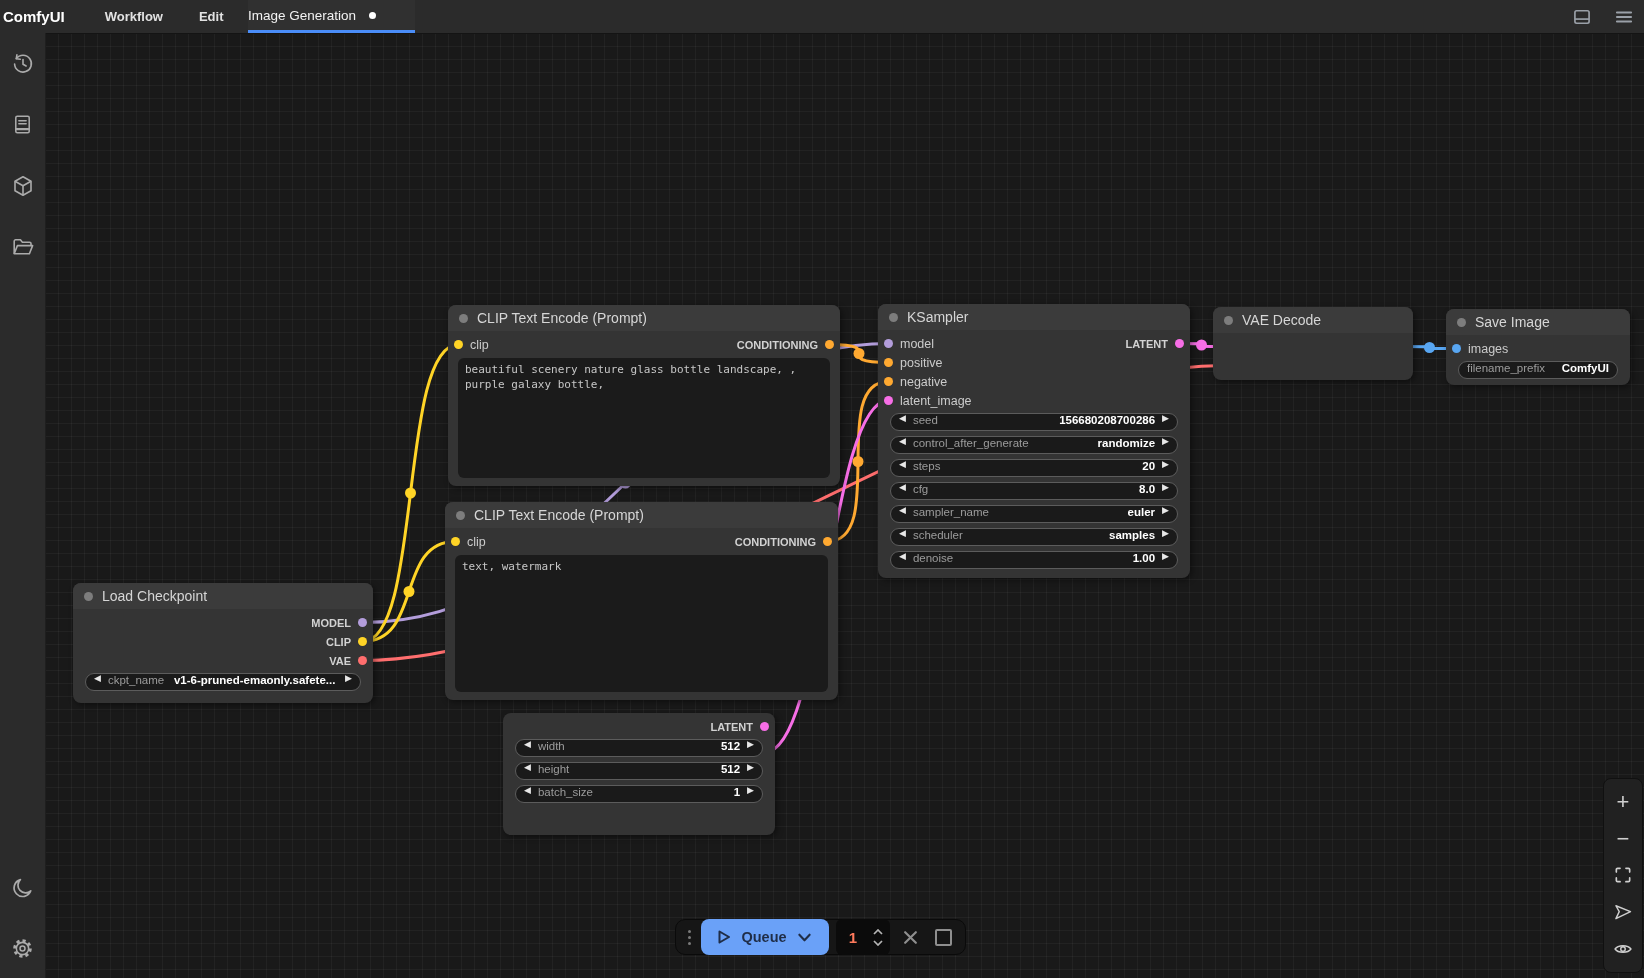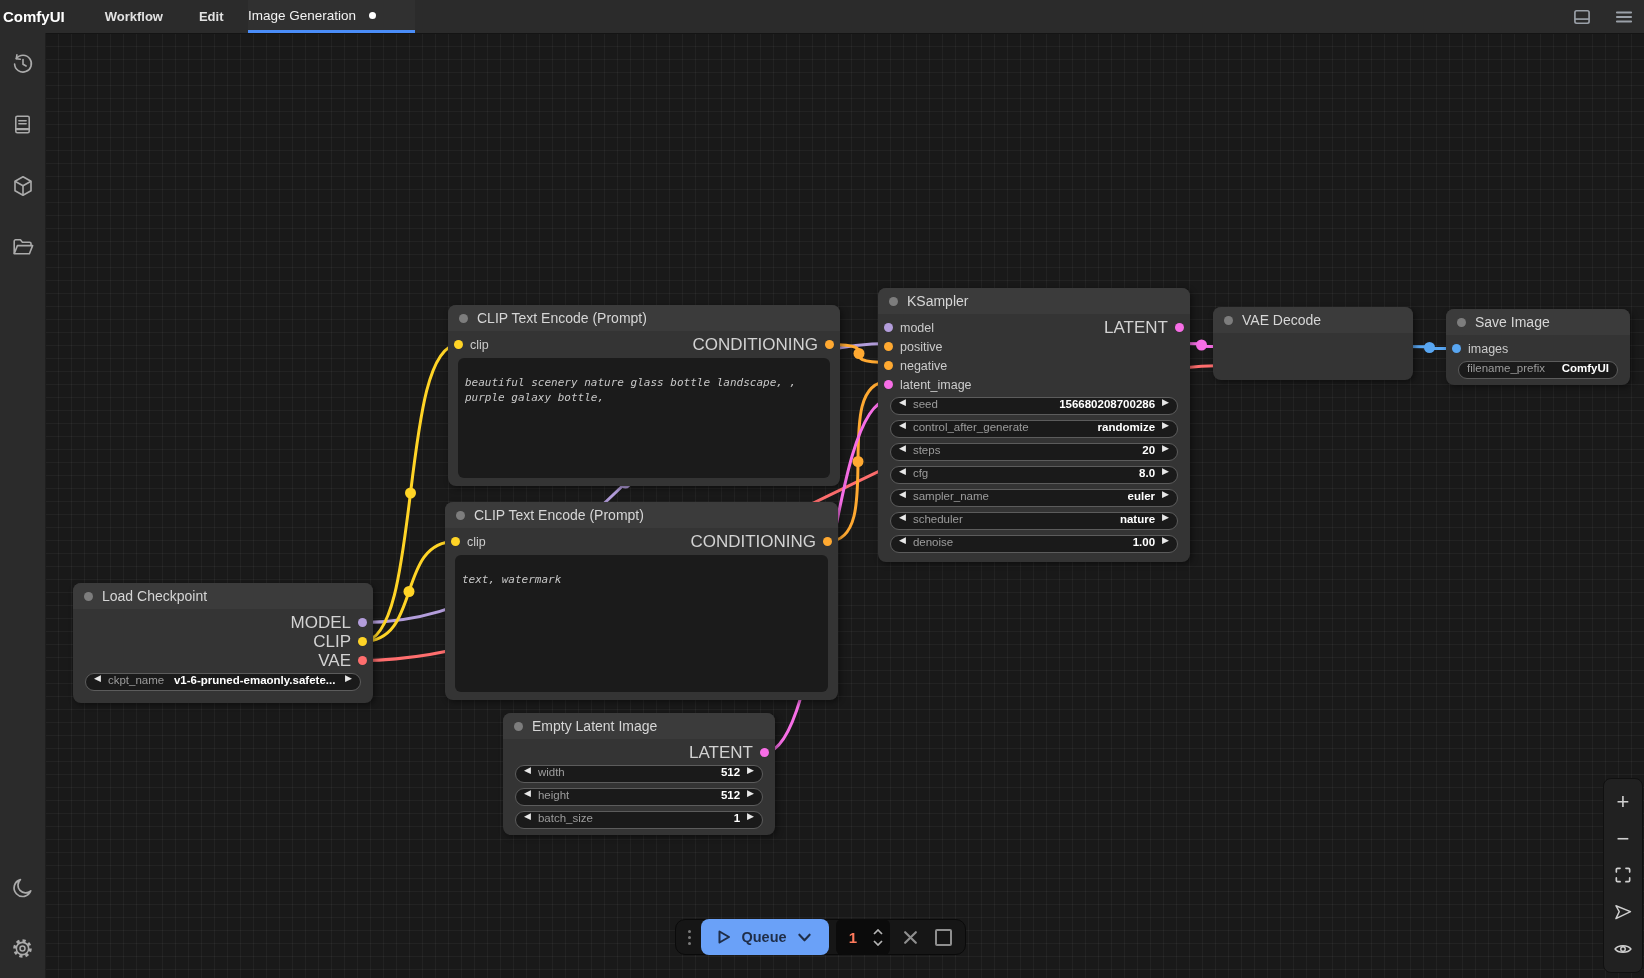--- a/index.html
+++ b/index.html
@@ -31,29 +31,29 @@
     display:flex;flex-direction:column;pointer-events:auto;}
   .node-title{height:26px;background:#3b3b3b;border-radius:8px 8px 0 0;display:flex;align-items:center;
     gap:9px;padding:0 11px;color:#d6d6d6;font-size:14px;}
   .title-dot{width:9px;height:9px;border-radius:50%;background:#7d7d7d;flex:0 0 auto;}
   .node-body{padding-top:4px;display:flex;flex-direction:column;flex:1;min-height:0;}
   .slot-row{height:19px;display:flex;align-items:center;justify-content:space-between;padding:0 6px;}
   .slot-in,.slot-out{display:flex;align-items:center;gap:7px;}
   .slot-out{margin-left:auto;}
   .port-dot{width:9px;height:9px;border-radius:50%;flex:0 0 auto;}
   .in-label{font-size:12.5px;color:#cbcbcb;}
-  .out-label{font-size:17px;font-weight:400;color:#d2d2d2;}
+  .out-label{font-size:11px;font-weight:700;color:#d2d2d2;}
   .widget{height:16px;margin:2.5px 12px;background:#1a1a1a;border:1px solid #5c5c5c;border-radius:10px;
     display:flex;align-items:flex-start;gap:7px;padding:0 8px;font-size:11.5px;flex:0 0 auto;}
   .w-arrow{font-size:9px;color:#e8e8e8;line-height:1;}
   .w-label{color:#9c9c9c;white-space:nowrap;}
   .w-value{color:#ffffff;font-weight:700;margin-left:auto;white-space:nowrap;}
   .w-value.center{margin:0 auto;}
-  .node-textarea{flex:1;margin:4px 10px 8px 10px;background:#1b1b1b;border-radius:6px;padding:18px 7px;
-    font-family:"DejaVu Sans Mono",monospace;font-size:11px;color:#c7c7c7;line-height:1.35;overflow:hidden;font-style:italic;}
+  .node-textarea{flex:1;margin:4px 10px 8px 10px;background:#1b1b1b;border-radius:6px;padding:5px 7px;
+    font-family:"DejaVu Sans Mono",monospace;font-size:11px;color:#c7c7c7;line-height:1.35;overflow:hidden;}
 
   .queue-bar{position:absolute;left:675px;top:919px;width:291px;height:36px;background:#161616;
     border:1px solid #0a0a0a;border-radius:10px;z-index:10;display:flex;align-items:center;padding:0 9px;gap:7px;box-sizing:border-box;}
   .drag-dots{display:flex;flex-direction:column;gap:3px;padding:0 3px;}
   .drag-dots i{width:3px;height:3px;border-radius:50%;background:#7a7a7a;}
   .queue-btn{height:36px;width:128px;border-radius:8px;display:flex;align-items:center;justify-content:center;gap:10px;
     font-size:14.5px;font-weight:600;}
   .count-box{height:36px;width:54px;background:#0b0b0b;border-radius:6px;display:flex;align-items:center;box-sizing:border-box;padding:0 4px 0 0;}
   .count-num{flex:1;text-align:center;font-size:15px;font-weight:700;}
   .steppers{display:flex;flex-direction:column;gap:5px;align-items:center;width:16px;}
@@ -225,24 +225,20 @@
           </span>
           <span class="slot-out">
             <span class="out-label">CONDITIONING</span>
             <span class="port-dot" style="background: rgb(255, 169, 49);"></span>
           </span>
         </div>
         <div class="node-textarea">text, watermark</div>
       </div>
     </div>
     <div class="node" style="left: 503px; top: 713px; width: 272px; height: 122px;">
-      <div class="node-title">
-        <span class="title-dot"></span>
-        <span>Empty Latent Image</span>
-      </div>
       <div class="node-body">
         <div class="slot-row">
           <span class="slot-out">
             <span class="out-label">LATENT</span>
             <span class="port-dot" style="background: rgb(247, 110, 230);"></span>
           </span>
         </div>
         <div class="widget">
           <span class="w-arrow">◀</span>
           <span class="w-label">width</span>
@@ -256,21 +252,21 @@
           <span class="w-arrow">▶</span>
         </div>
         <div class="widget">
           <span class="w-arrow">◀</span>
           <span class="w-label">batch_size</span>
           <span class="w-value">1</span>
           <span class="w-arrow">▶</span>
         </div>
       </div>
     </div>
-    <div class="node" style="left: 878px; top: 288px; width: 312px; height: 274px;">
+    <div class="node" style="left: 878px; top: 304px; width: 312px; height: 274px;">
       <div class="node-title">
         <span class="title-dot"></span>
         <span>KSampler</span>
       </div>
       <div class="node-body">
         <div class="slot-row">
           <span class="slot-in">
             <span class="port-dot" style="background: rgb(179, 157, 219);"></span>
             <span class="in-label">model</span>
           </span>
@@ -323,21 +319,21 @@
         </div>
         <div class="widget">
           <span class="w-arrow">◀</span>
           <span class="w-label">sampler_name</span>
           <span class="w-value">euler</span>
           <span class="w-arrow">▶</span>
         </div>
         <div class="widget">
           <span class="w-arrow">◀</span>
           <span class="w-label">scheduler</span>
-          <span class="w-value">nature</span>
+          <span class="w-value">samples</span>
           <span class="w-arrow">▶</span>
         </div>
         <div class="widget">
           <span class="w-arrow">◀</span>
           <span class="w-label">denoise</span>
           <span class="w-value">1.00</span>
           <span class="w-arrow">▶</span>
         </div>
       </div>
     </div>

